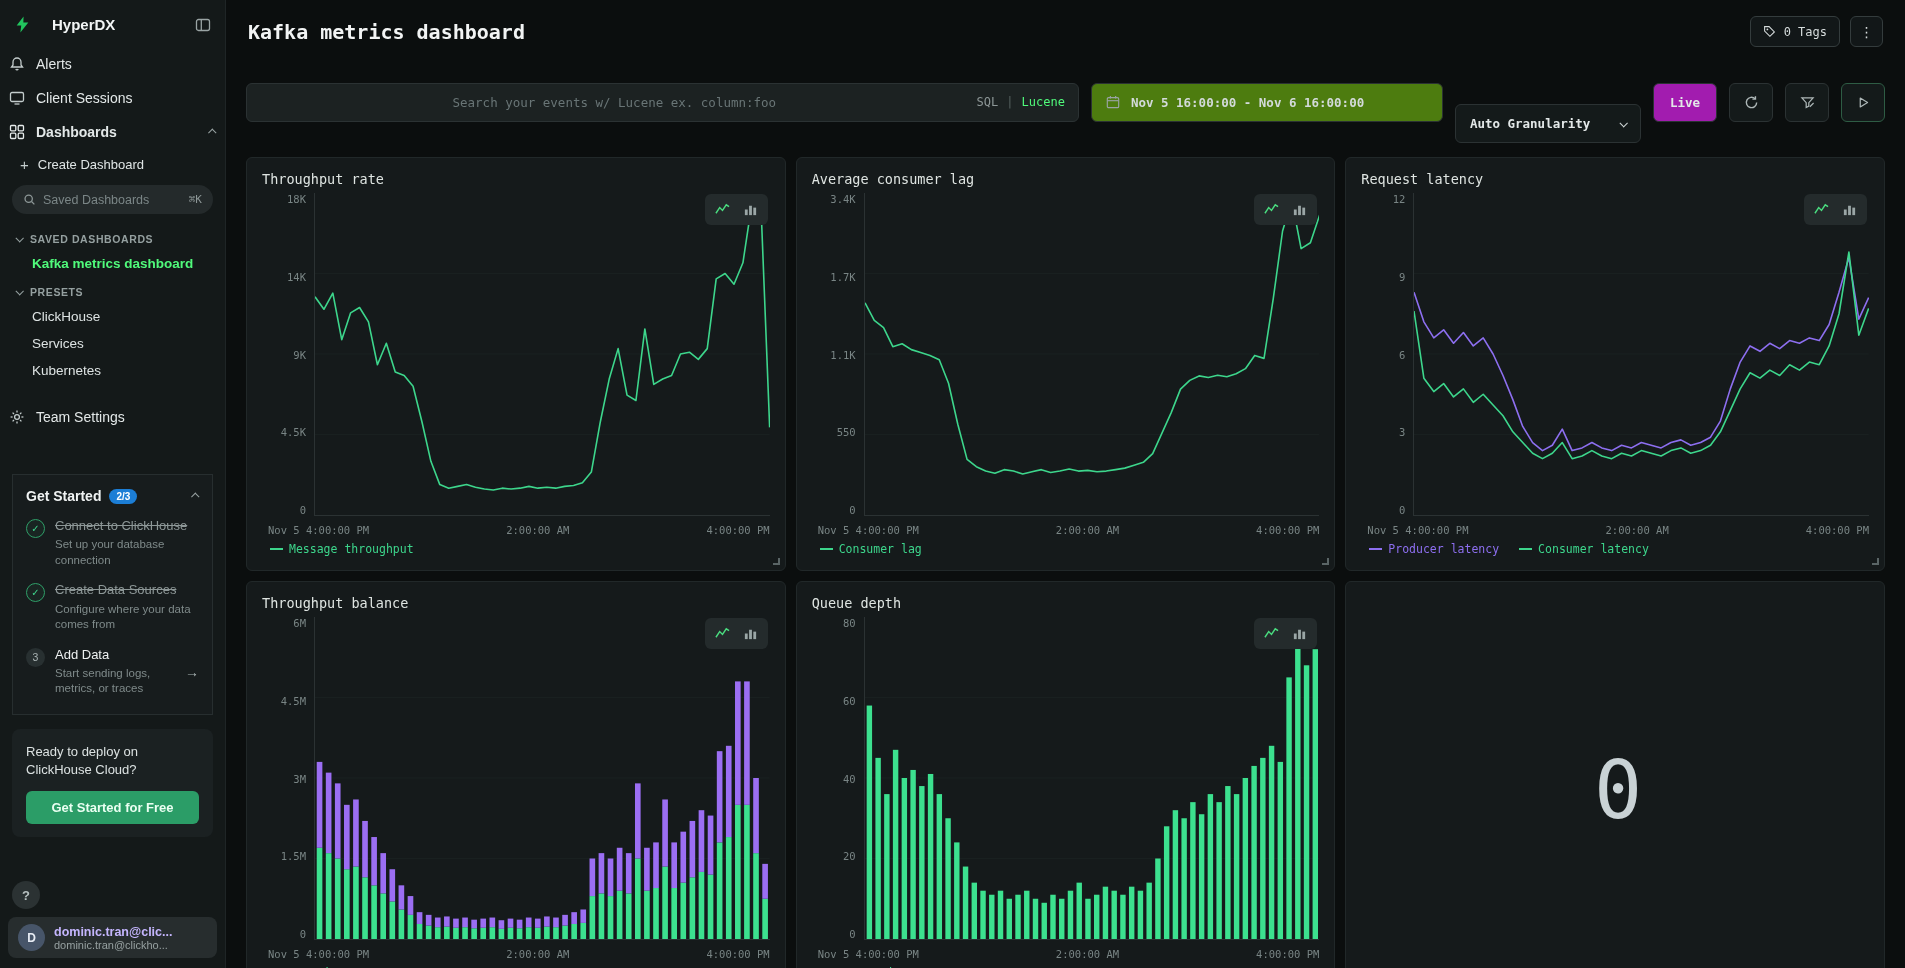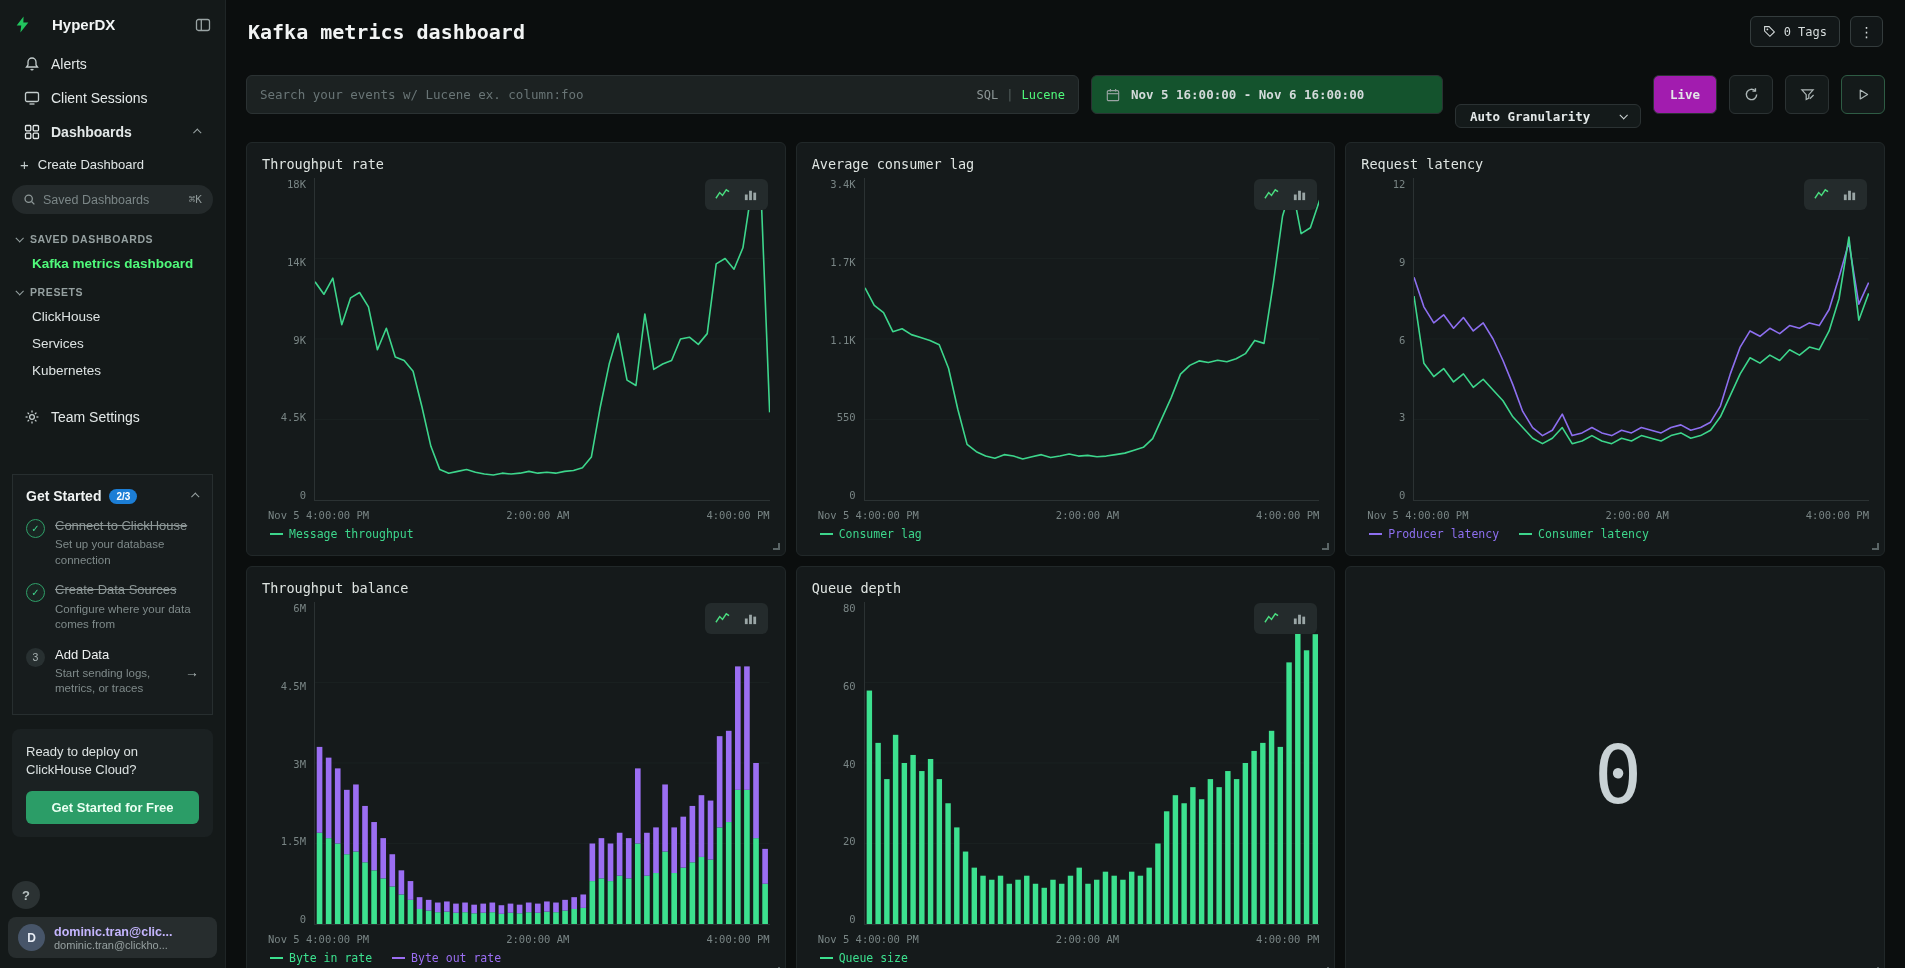--- a/index.html
+++ b/index.html
@@ -8,21 +8,21 @@
     background:#0b0e0e; color:#e6eaea;
     font-family:"Liberation Sans", sans-serif;
     display:flex;
   }
 
   
   .sidebar { width:226px; min-width:226px; background:#141919; border-right:1px solid #1f2526;
     display:flex; flex-direction:column; height:100%; }
   .side-top { display:flex; justify-content:space-between; align-items:center; padding:16px 14px 14px; }
   .logo { display:flex; align-items:center; gap:21px; font-weight:700; font-size:15px; color:#f2f5f5; }
-  .nav-item { display:flex; align-items:center; gap:11px; padding:9px 24px; font-size:14px; color:#e3e8e8; cursor:pointer; }
+  .nav-item { display:flex; align-items:center; gap:11px; padding:9px 9px; font-size:14px; color:#e3e8e8; cursor:pointer; }
   .nav-item.bold { font-weight:700; }
   .nav-item .grow { flex:1; }
   .icon-svg { display:inline-flex; color:#aeb8b8; }
   .create-row { display:flex; align-items:center; gap:9px; padding:7px 16px 10px 20px; font-size:13px; color:#dfe5e5; cursor:pointer; }
   .plus-glyph { font-size:15px; color:#c3cccc; }
   .search-pill { margin:2px 12px 10px; background:#242a2b; border-radius:15px; height:29px;
     display:flex; align-items:center; gap:7px; padding:0 11px; }
   .search-pill input { flex:1; min-width:0; background:transparent; border:0; outline:0; color:#cfd6d6;
     font-size:12.5px; font-family:"Liberation Sans", sans-serif; }
   .search-pill input::placeholder { color:#7b8687; }
@@ -76,31 +76,31 @@
   .header-right { display:flex; gap:10px; }
   .hbtn { height:31px; border:1px solid #343c3d; border-radius:6px; background:#121718; color:#d6dcdc;
     display:flex; align-items:center; gap:8px; padding:0 12px; font-family:"DejaVu Sans Mono", monospace;
     font-size:12px; cursor:pointer; }
   .hbtn.square { width:33px; padding:0; justify-content:center; font-size:14px; }
 
   .toolbar { display:flex; gap:12px; align-items:center; margin:2px 0 14px; }
   .searchbar { flex:1; height:39px; background:#1c2222; border:1px solid #2b3233; border-radius:6px;
     display:flex; align-items:center; gap:8px; padding:0 13px; }
   .searchbar input { flex:1; min-width:0; background:transparent; border:0; outline:0; color:#cfd6d6;
-    font-family:"DejaVu Sans Mono", monospace; font-size:12.5px; }
+    font-family:"DejaVu Sans Mono", monospace; font-size:12.5px;text-align:center; }
   .searchbar input::placeholder { color:#69767 a; color:#697576; }
   .lang { display:flex; gap:8px; align-items:center; font-family:"DejaVu Sans Mono", monospace; font-size:12px; }
   .lang .sql { color:#8d9797; cursor:pointer; }
   .lang .pipe { color:#55605f; }
   .lang .lucene { color:#50fa7b; cursor:pointer; }
 
-  .date-btn { height:39px; min-width:352px; background:#14532d; border:1px solid #2b3233; border-radius:6px;
+  .date-btn { height:39px; min-width:352px; background:#4d7c0f; border:1px solid #2b3233; border-radius:6px;
     display:flex; align-items:center; gap:11px; padding:0 14px; font-family:"DejaVu Sans Mono", monospace;
     font-size:12.5px; font-weight:700; color:#d3dada; cursor:pointer; }
-  .gran-btn { height:24px; min-width:186px; background:#141a1a; border:1px solid #2b3233; border-radius:6px;
+  .gran-btn { height:39px; min-width:186px; background:#141a1a; border:1px solid #2b3233; border-radius:6px;
     display:flex; align-items:center; justify-content:space-between; padding:0 14px; font-family:"DejaVu Sans Mono", monospace;
     font-size:12.5px; font-weight:700; color:#e3e8e8; cursor:pointer;margin-top:43px; }
   .live-btn { height:39px; padding:0 16px; background:#a21caf; border:1px solid #2b3233; border-radius:6px;
     font-family:"DejaVu Sans Mono", monospace; font-size:12.5px; font-weight:700; color:#e3e8e8; cursor:pointer;
     display:flex; align-items:center; }
   .icon-btn { width:44px; height:39px; background:#141a1a; border:1px solid #2b3233; border-radius:6px;
     display:grid; place-items:center; color:#aab4b4; cursor:pointer; }
   .icon-btn.play { color:#50fa7b; border-color:#2e5c44; }
 
   

